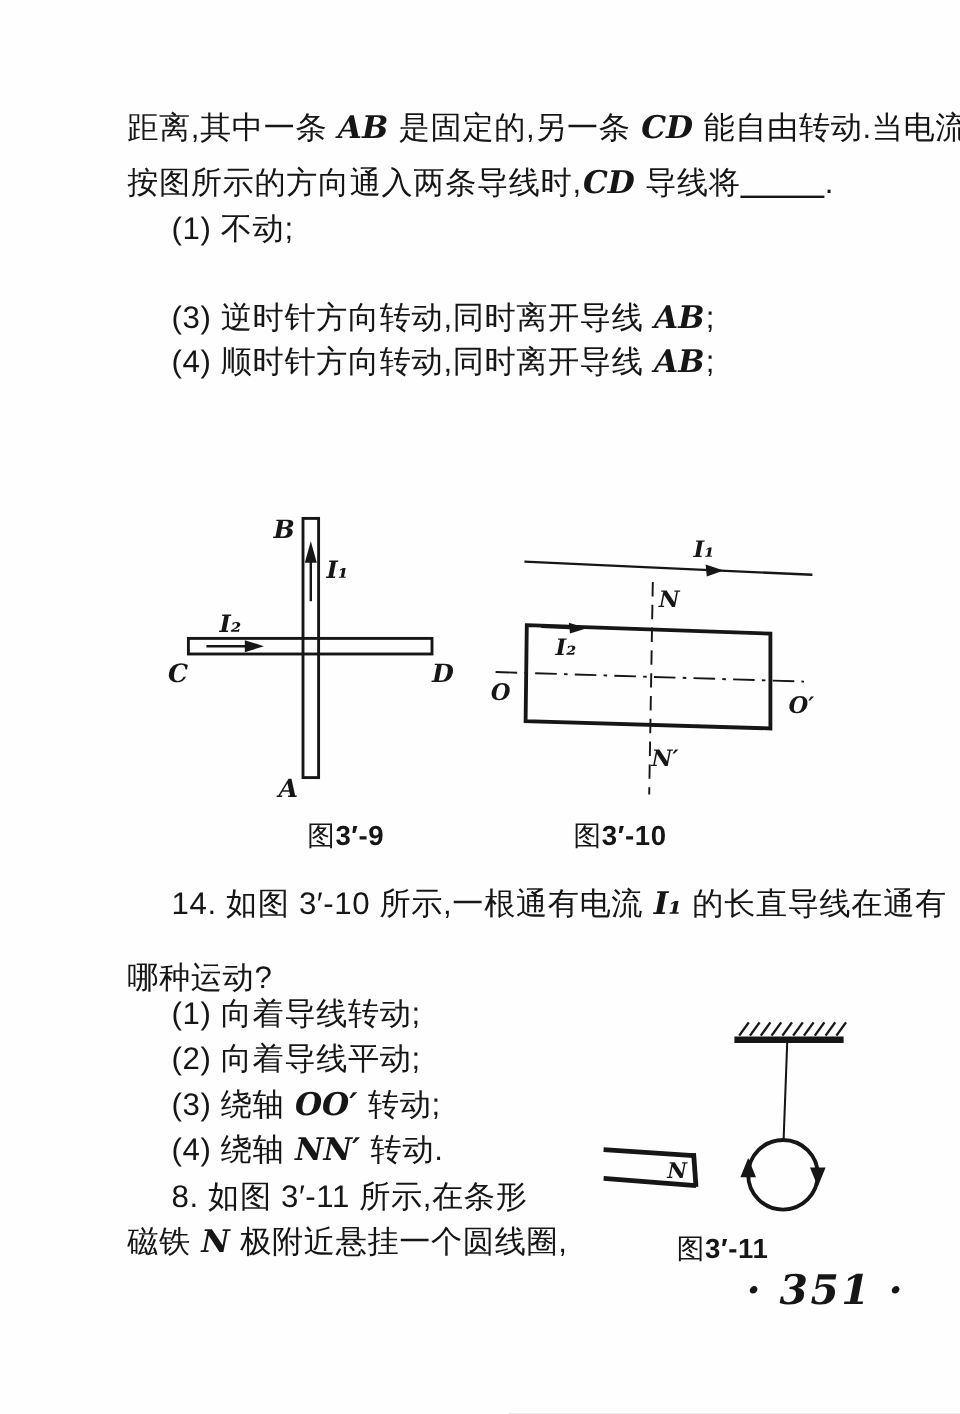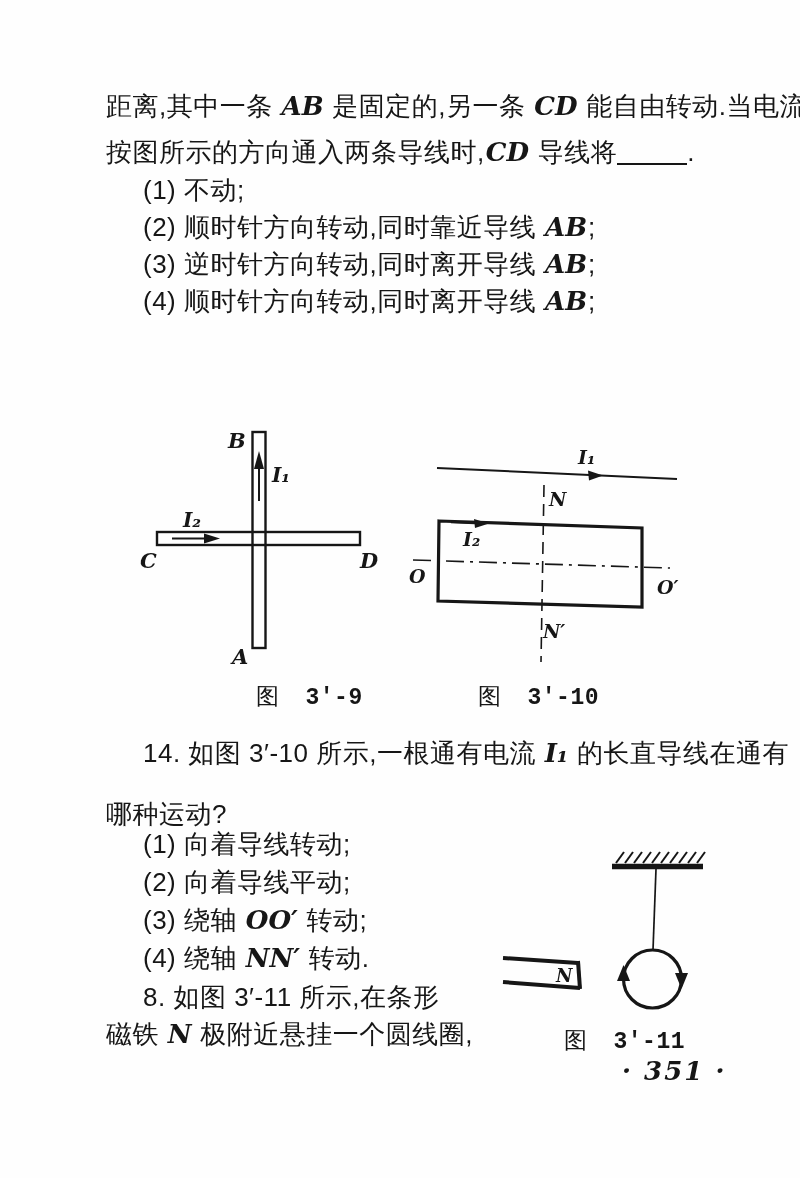--- a/index.html
+++ b/index.html
@@ -2,39 +2,38 @@
 <html><head>
 <meta charset="utf-8">
 <style>
   html,body{margin:0;padding:0;background:#d9d9d9;}
   .page{position:relative;width:800px;height:1178px;margin:0 auto;background:#fefefe;
         font-family:"Liberation Sans",sans-serif;color:#161616;overflow:hidden;}
   .line{position:absolute;white-space:nowrap;font-size:26px;line-height:1.2;letter-spacing:.5px;}
   .var{font-family:"DejaVu Serif",serif;font-style:italic;font-weight:600;padding:0 1px;letter-spacing:0;}
   .blank{display:inline-block;width:70px;height:1em;border-bottom:2.5px solid #161616;vertical-align:baseline;}
   .caption{position:absolute;font-size:23px;letter-spacing:.5px;}
-  .caption .cap-num{font-family:Liberation Mono, monospace;margin-left:26px;font-weight:600;}
+  .caption .cap-num{font-family:Liberation Sans, sans-serif;font-weight:600;}
   .pagenum{position:absolute;left:622px;top:1056px;font-family:"DejaVu Serif",serif;
-           font-style:italic;font-weight:bold;font-size:26px;letter-spacing:2px;text-align:center;}
+           font-style:italic;font-weight:bold;font-size:34px;letter-spacing:2px;text-align:center;}
   svg{position:absolute;overflow:visible;}
   svg text{font-family:"DejaVu Serif",serif;font-style:italic;font-weight:600;fill:#161616;}
   .f9{left:128px;top:413px;}
   .f10{left:405px;top:442px;}
   .f11{left:492px;top:847px;}
 </style>
 </head>
 <body>
 
 <div class="page">
 
   <div class="line" style="left:106px;top:91px"><span>距离,其中一条 </span><span class="var">AB</span><span> 是固定的,另一条 </span><span class="var">CD</span><span> 能自由转动.当电流</span></div>
   <div class="line" style="left:106px;top:137px"><span>按图所示的方向通入两条导线时,</span><span class="var">CD</span><span> 导线将</span><span class="blank">&nbsp;</span><span>.</span></div>
 
   <div class="line" style="left:143px;top:175px"><span>(1) 不动;</span></div>
-  <div class="line" style="left:143px;top:212px"><span>(2) 顺时针方向转动,同时靠近导线 </span><span class="var">AB</span><span>;</span></div>
   <div class="line" style="left:143px;top:249px"><span>(3) 逆时针方向转动,同时离开导线 </span><span class="var">AB</span><span>;</span></div>
   <div class="line" style="left:143px;top:286px"><span>(4) 顺时针方向转动,同时离开导线 </span><span class="var">AB</span><span>;</span></div>
 
   <svg class="f9" width="250" height="260" viewBox="0 0 250 260">
     <rect x="124.5" y="19" width="13" height="216" fill="none" stroke="#161616" stroke-width="2.4"></rect>
     <rect x="29" y="119" width="203" height="13" fill="none" stroke="#161616" stroke-width="2.4"></rect>
     <line x1="131" y1="88" x2="131" y2="50" stroke="#161616" stroke-width="2"></line>
     <polygon points="131,38 126,56 136,56" fill="#161616"></polygon>
     <line x1="44" y1="125.5" x2="79" y2="125.5" stroke="#161616" stroke-width="2"></line>
     <polygon points="92,125.5 76,120.5 76,130.5" fill="#161616"></polygon>

